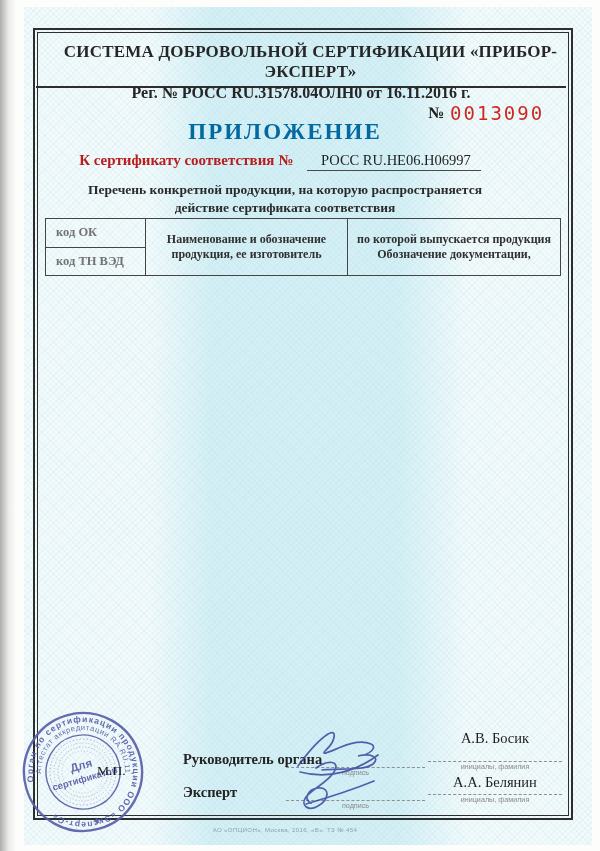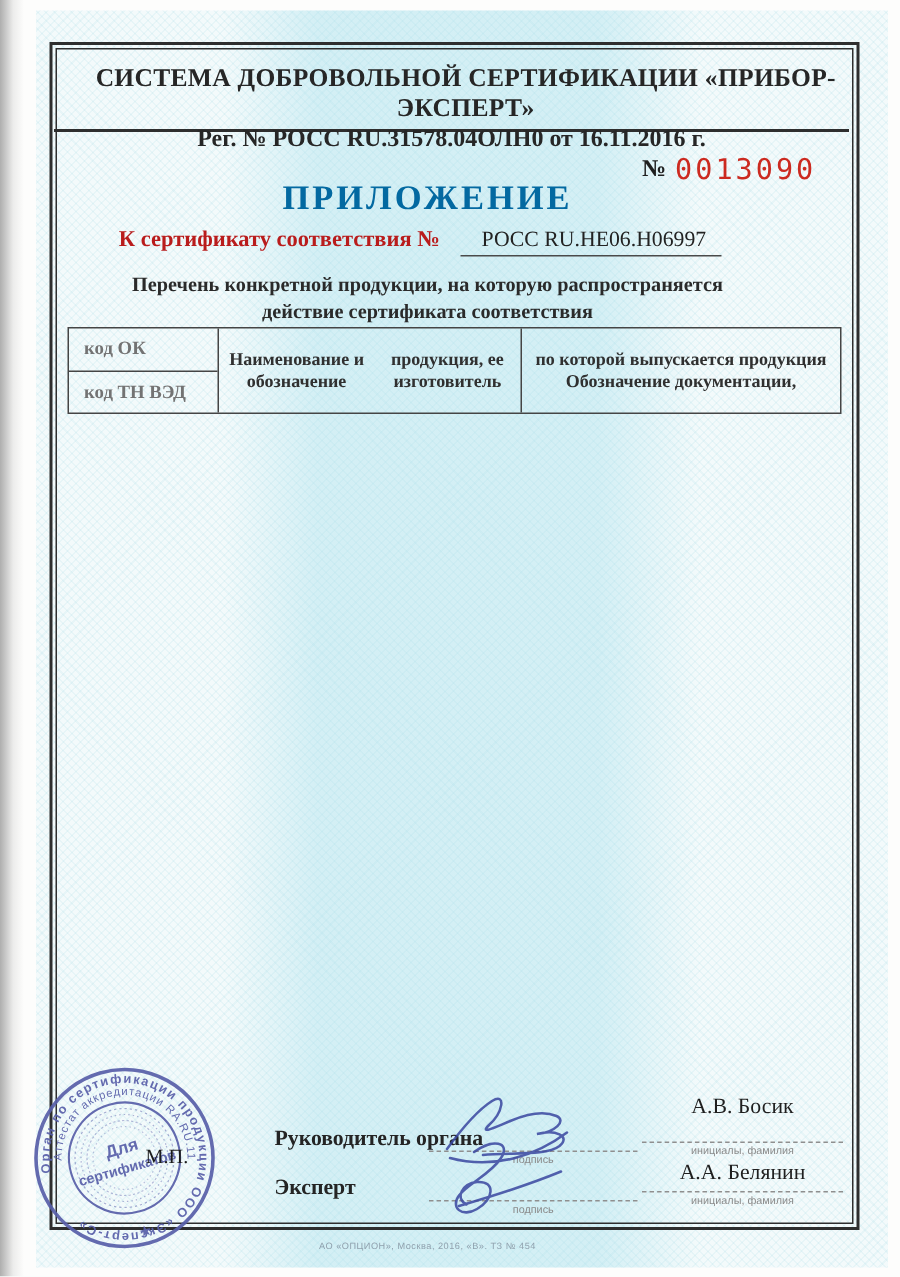--- a/index.html
+++ b/index.html
@@ -45,21 +45,21 @@
     font-size:13.5px;font-weight:bold;line-height:18px;color:#2a2a2a;}
 
   
   .ptable{position:absolute;left:45px;top:218px;width:514px;height:56px;
     border:1.4px solid #454545;display:grid;grid-template-columns:100px 202px 1fr;
     background:rgba(255,255,255,0.0);}
   .col-codes{border-right:1.4px solid #454545;display:flex;flex-direction:column;}
   .code-cell{flex:1;display:flex;align-items:center;padding-left:10px;
     font-size:12.5px;font-weight:600;color:#737373;}
   .code-cell.top{border-bottom:1.2px solid #454545;}
-  .col-name{border-right:1.4px solid #454545;display:flex;
+  .col-name{border-right:1.4px solid #454545;display:flex;flex-direction:column;
     align-items:center;justify-content:center;text-align:center;
     font-size:12px;font-weight:600;line-height:15px;color:#303030;}
   .col-docs{display:flex;flex-direction:column;align-items:center;justify-content:center;
     text-align:center;font-size:12px;font-weight:600;line-height:15px;color:#303030;}
 
   
   .sig-role{position:absolute;left:155px;font-size:14.5px;font-weight:bold;color:#242424;white-space:nowrap;margin-left:28px;}
   .sig-line{position:absolute;border-top:1.2px dashed #8f8f8f;}
   .sig-sublabel{position:absolute;text-align:center;
     font-family:"Liberation Sans", sans-serif;font-size:9px;color:#8a8a8a;

